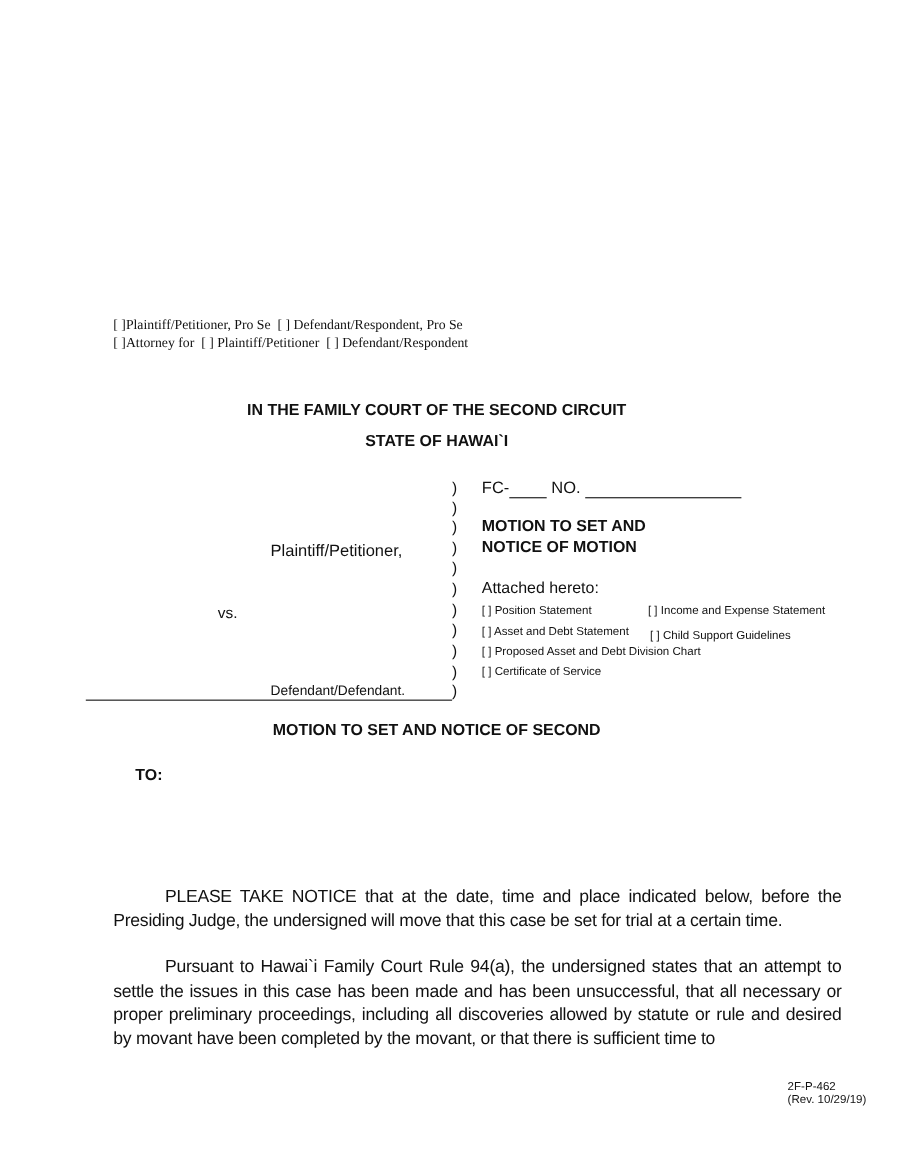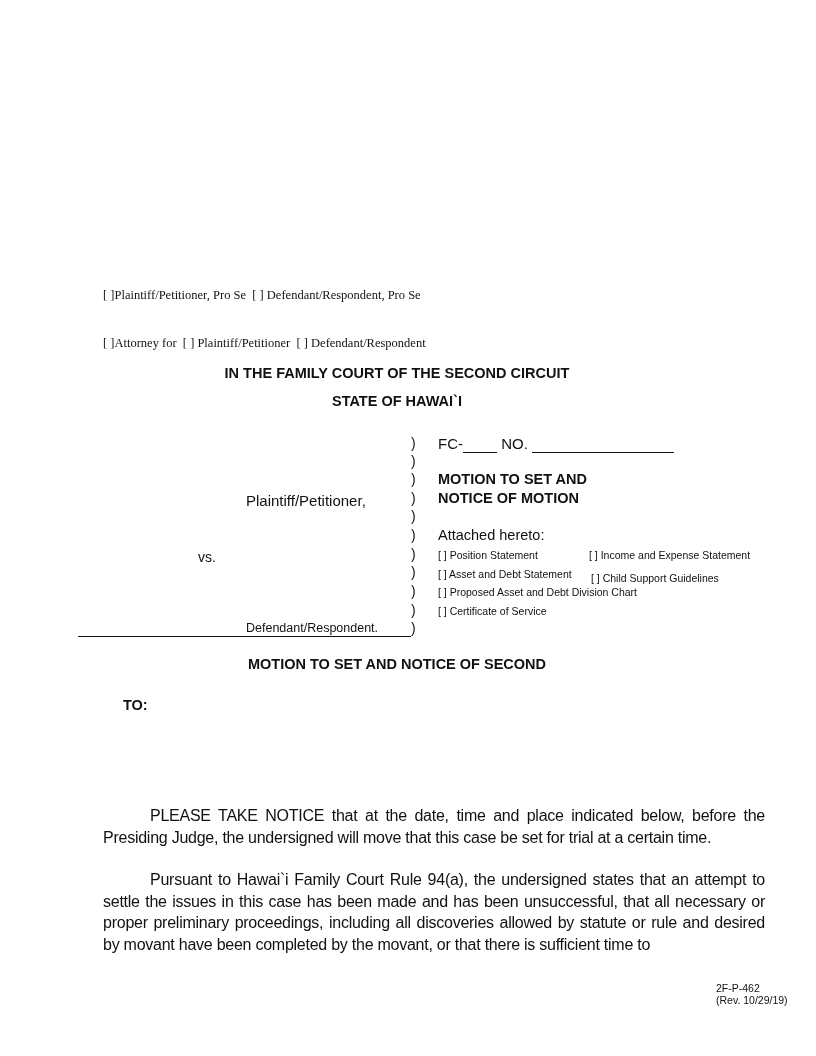--- a/index.html
+++ b/index.html
@@ -15,21 +15,21 @@
   .body-text { font-family:"Liberation Sans", sans-serif; font-size:16px; left:78px; width:662px; line-height:21.5px; text-align:justify; white-space:normal; letter-spacing:-0.25px; }
   .body-text .indent { display:inline-block; width:47px; }
   .underline { border-bottom:1px solid #111; display:inline-block; }
 </style>
 </head>
 <body>
 
 <div class="abs serif hdr-line" style="top:288px;">
   <span>[    ]</span><span>Plaintiff/Petitioner, Pro Se</span>&nbsp;&nbsp;<span>[    ]</span>&nbsp;<span>Defendant/Respondent, Pro Se</span>
 </div>
-<div class="abs serif hdr-line" style="top:304px;margin-top:32px;">
+<div class="abs serif hdr-line" style="top:304px;">
   <span>[    ]</span><span>Attorney for</span>&nbsp;&nbsp;<span>[    ]</span>&nbsp;<span>Plaintiff/Petitioner</span>&nbsp;&nbsp;<span>[    ]</span>&nbsp;<span>Defendant/Respondent</span>
 </div>
 
 <div class="abs sans title" style="top:365px;">IN THE FAMILY COURT OF THE SECOND CIRCUIT</div>
 <div class="abs sans title" style="top:393px;">STATE OF HAWAI`I</div>
 
 <div class="abs paren" style="top:435px;">)</div>
 <div class="abs paren" style="top:453px;">)</div>
 <div class="abs paren" style="top:471px;">)</div>
 <div class="abs paren" style="top:490px;">)</div>
@@ -37,21 +37,21 @@
 <div class="abs paren" style="top:527px;">)</div>
 <div class="abs paren" style="top:546px;">)</div>
 <div class="abs paren" style="top:564px;">)</div>
 <div class="abs paren" style="top:583px;">)</div>
 <div class="abs paren" style="top:602px;">)</div>
 <div class="abs paren" style="top:620px;">)</div>
 
 <div class="abs sans" style="top:492px; left:221px; font-size:15px;">Plaintiff/Petitioner,</div>
 <div class="abs sans" style="top:528px; left:173px; font-size:14px;margin-top:21px;">vs.</div>
 <div class="abs" style="top:636px; left:78px; width:308px; border-top:1px solid #111;"></div>
-<div class="abs sans" style="top:621px; left:221px; font-size:12.5px;">Defendant/Respondent.</div>
+<div class="abs sans" style="top:621px; left:221px; font-size:12.5px;">Defendant/Defendant.</div>
 
 <div class="abs caption-right" style="top:435px; font-size:15px;">
   <span>FC-</span><span class="underline" style="width:34px;">&nbsp;</span>
   <span>NO.</span>
   <span class="underline" style="width:142px;">&nbsp;</span>
 </div>
 <div class="abs caption-right" style="top:471px; font-size:14.5px; font-weight:bold;">MOTION TO SET AND</div>
 <div class="abs caption-right" style="top:490px; font-size:14.5px; font-weight:bold;">NOTICE OF MOTION</div>
 <div class="abs caption-right" style="top:527px; font-size:14.5px;">Attached hereto:</div>
 

